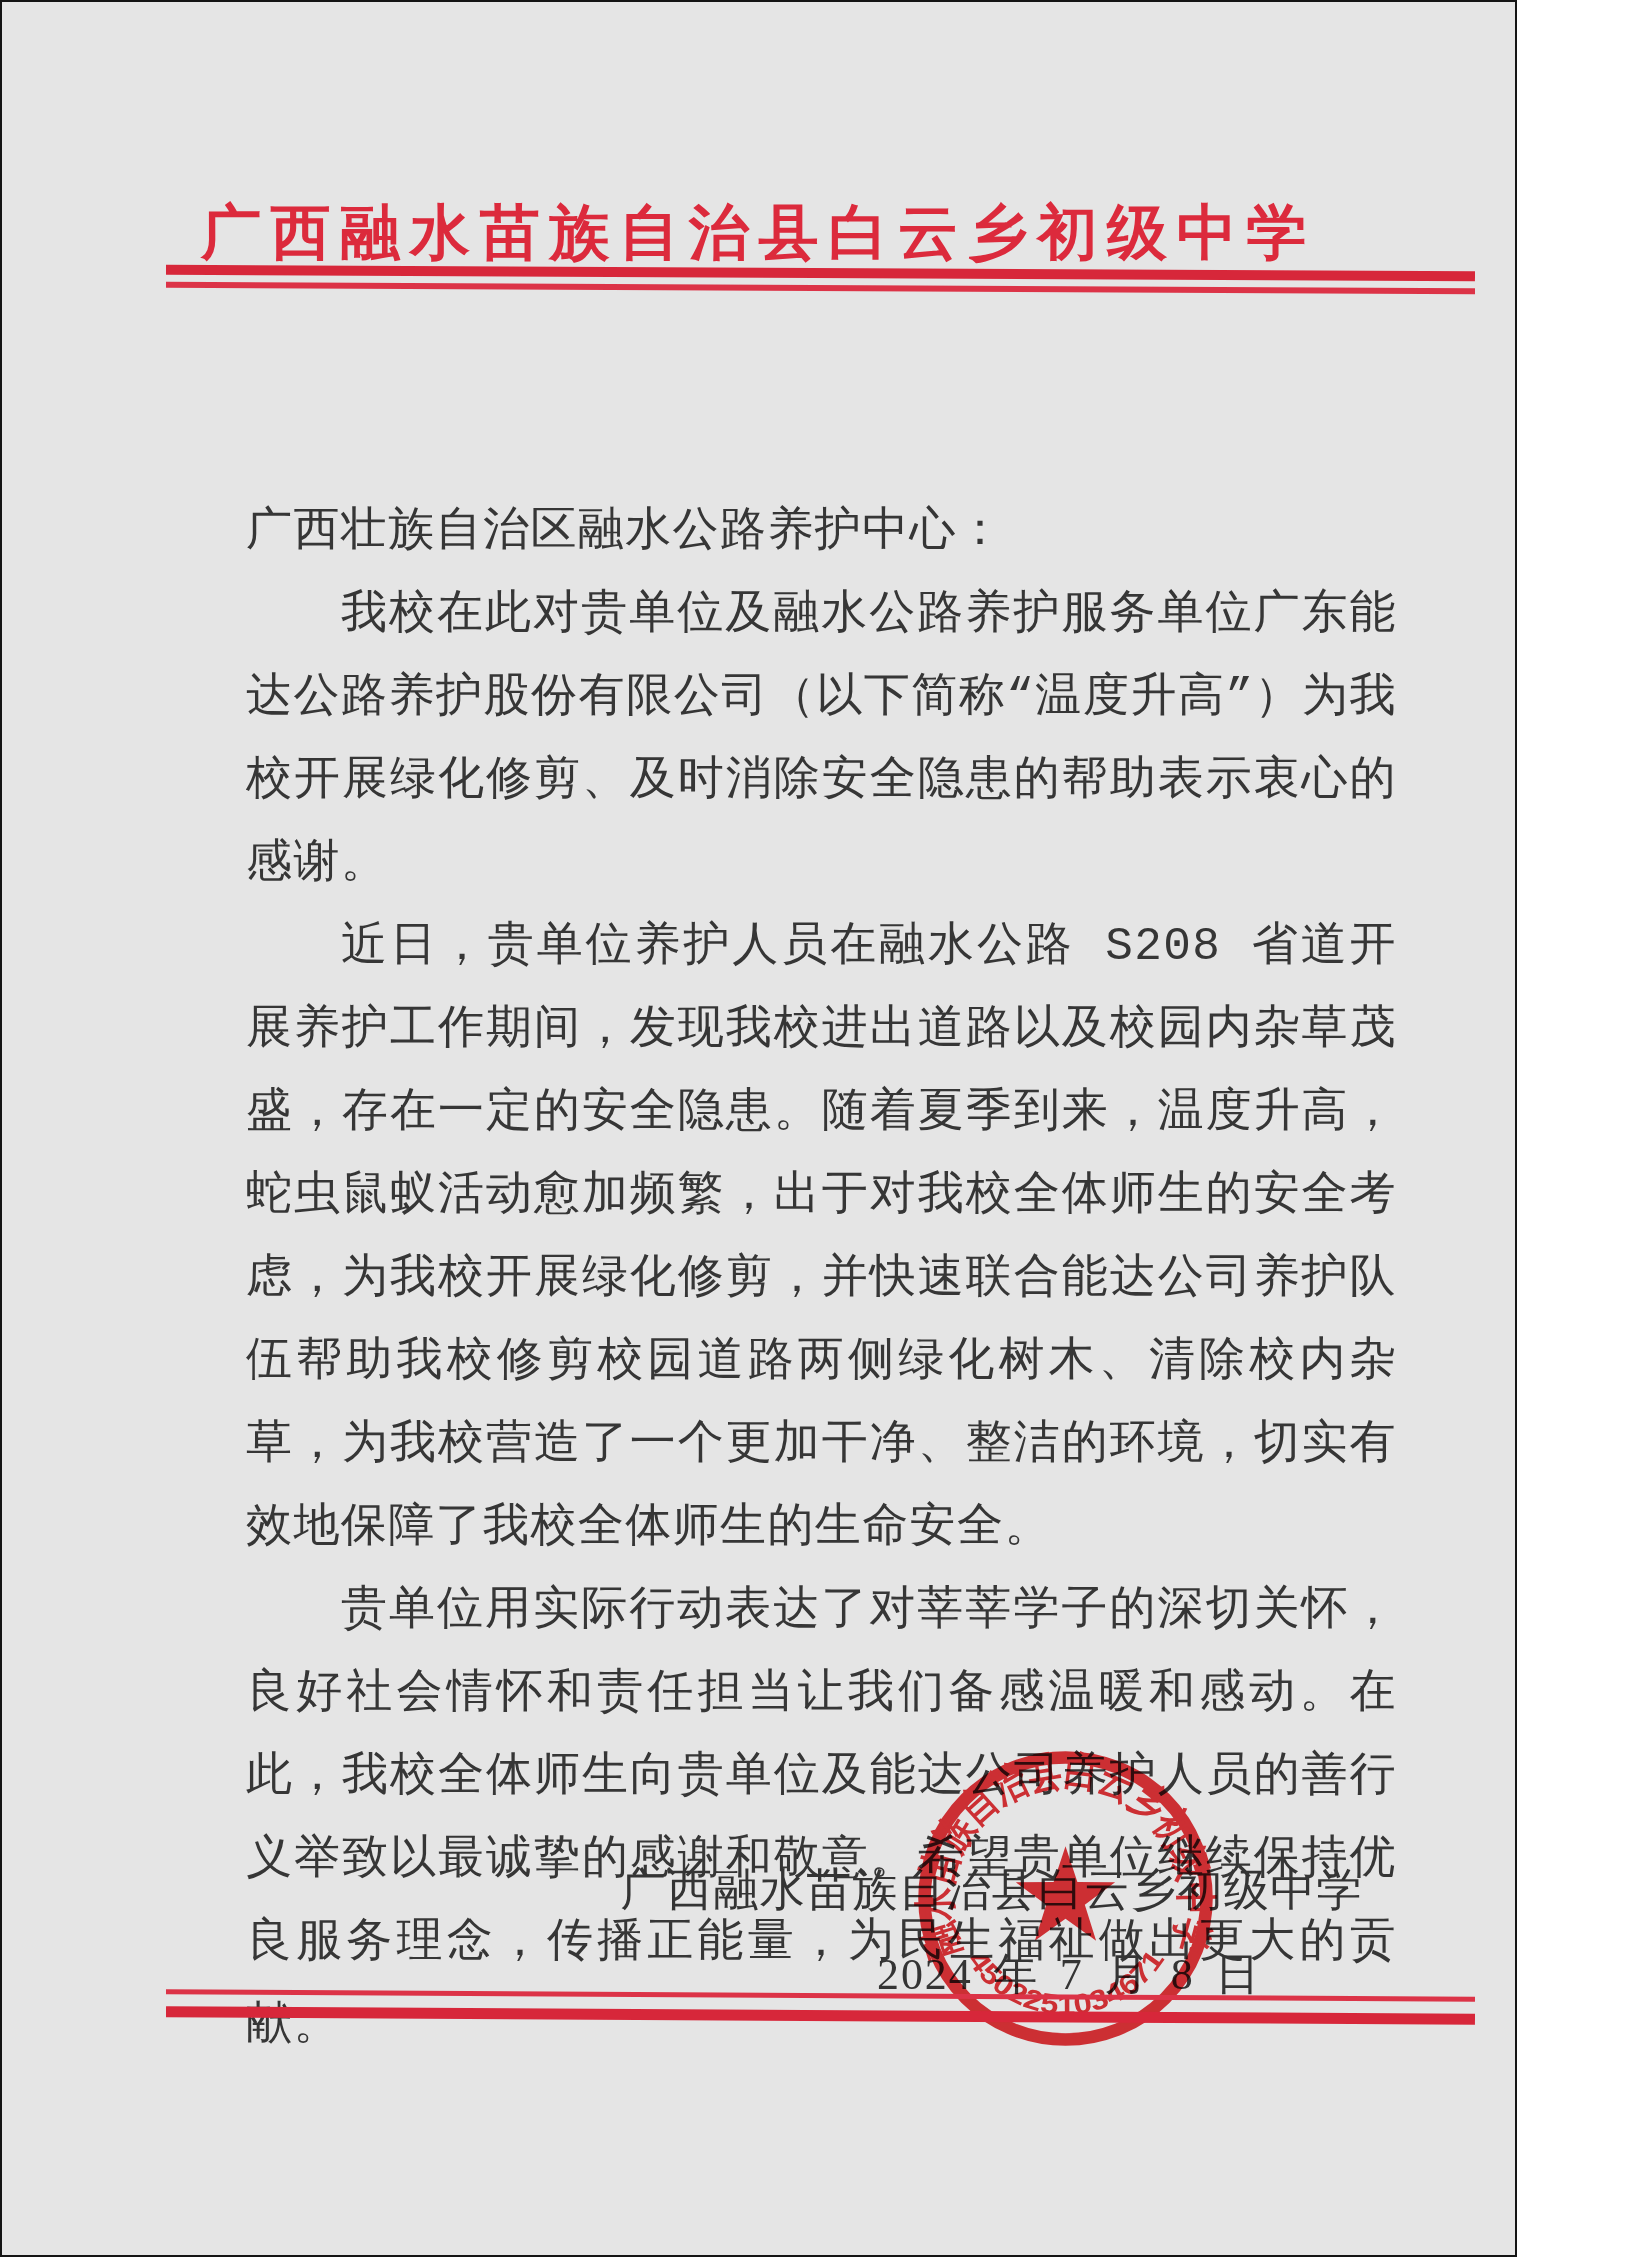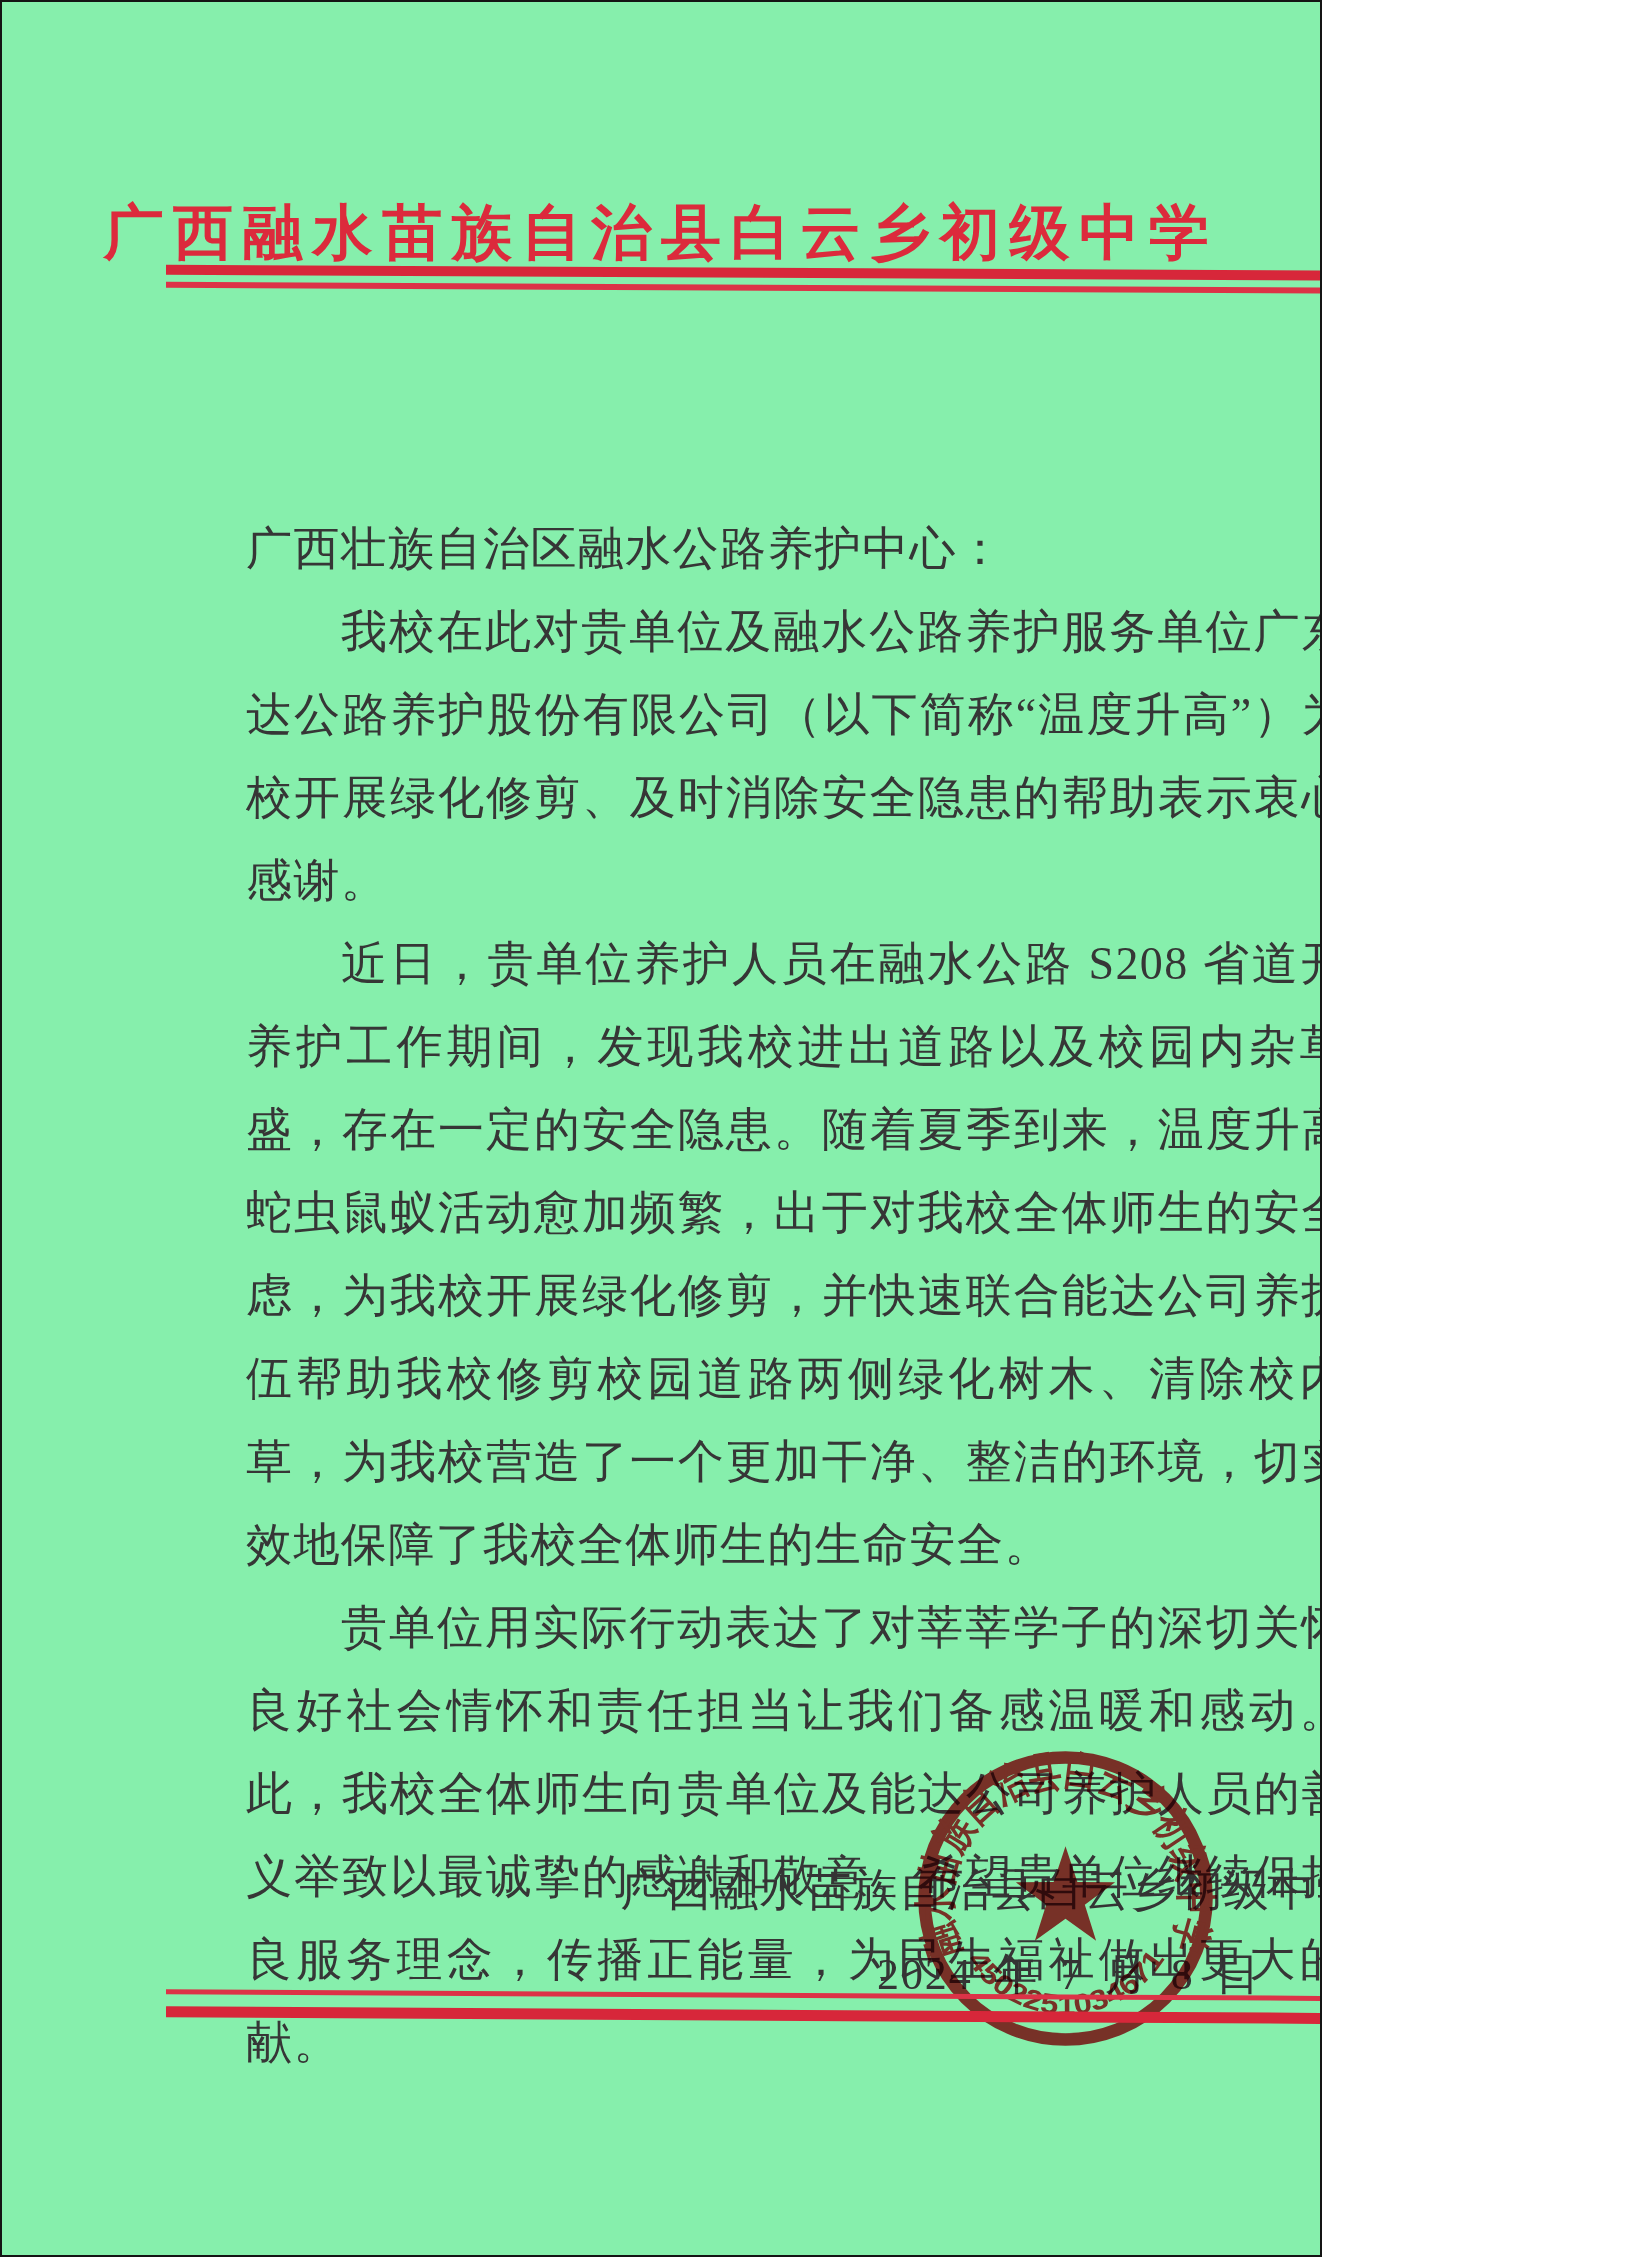--- a/index.html
+++ b/index.html
@@ -2,24 +2,24 @@
 <html><head>
 <meta charset="utf-8">
 <style>
   html, body {
     margin: 0;
     padding: 0;
     background: #ffffff;
   }
   .page {
     position: relative;
-    width: 1322px;
+    width: 1517px;
     height: 2257px;
     box-sizing: border-box;
-    background: #86efac;
+    background: #e5e5e5;
     border: 2.9px solid #141414;
     overflow: hidden;
     font-family: "Liberation Serif", serif;
   }
   
   .letterhead-title {
     position: absolute;
     top: 191px;
     left: 0;
     width: 100%;
@@ -50,29 +50,30 @@
     text-align: center;
     font-family: "Liberation Sans", sans-serif;
     font-weight: bold;
     font-size: 50px;
     letter-spacing: 4.8px;
     color: #2d2d2d;
   }
   
   .letter-body {
     position: absolute;
-    top: 505px;
+    top: 489px;
     left: 244px;
     width: 1151px;
     font-size: 46px;
     line-height: 83px;
     letter-spacing: 1.4px;
     color: #363636;
     text-align: justify;
     text-justify: inter-ideograph;
+    font-family: Liberation Mono, monospace;
   }
   .letter-body p { margin: 0; }
   .letter-body p.indent { text-indent: 95px; }
   
   .letter-signature {
     position: absolute;
     top: 1858px;
     left: 0;
     width: 1361px;
     text-align: right;

